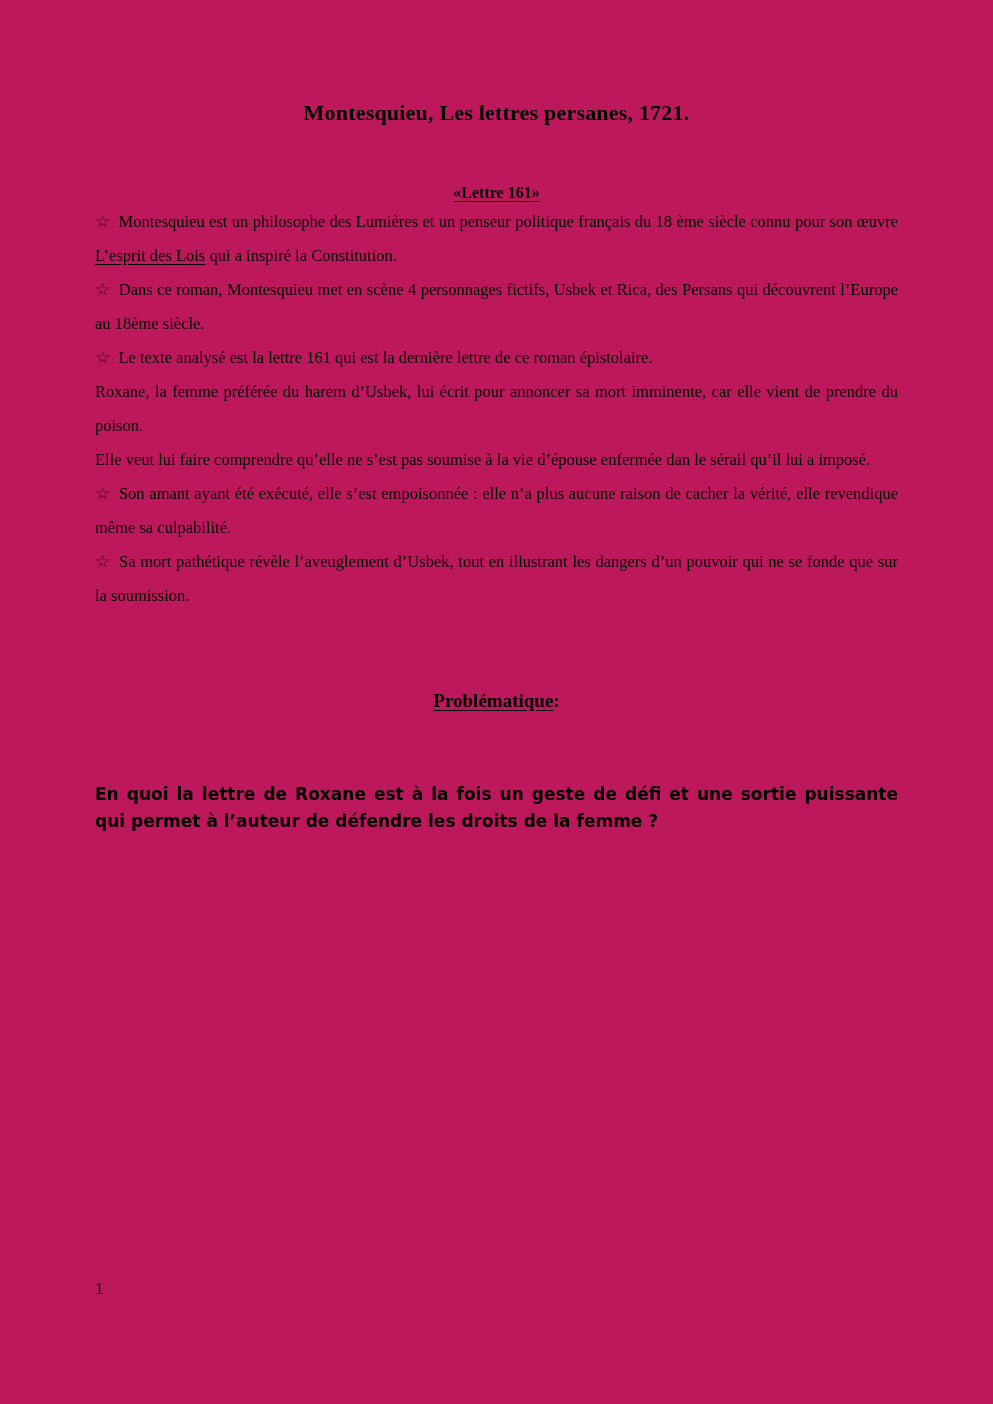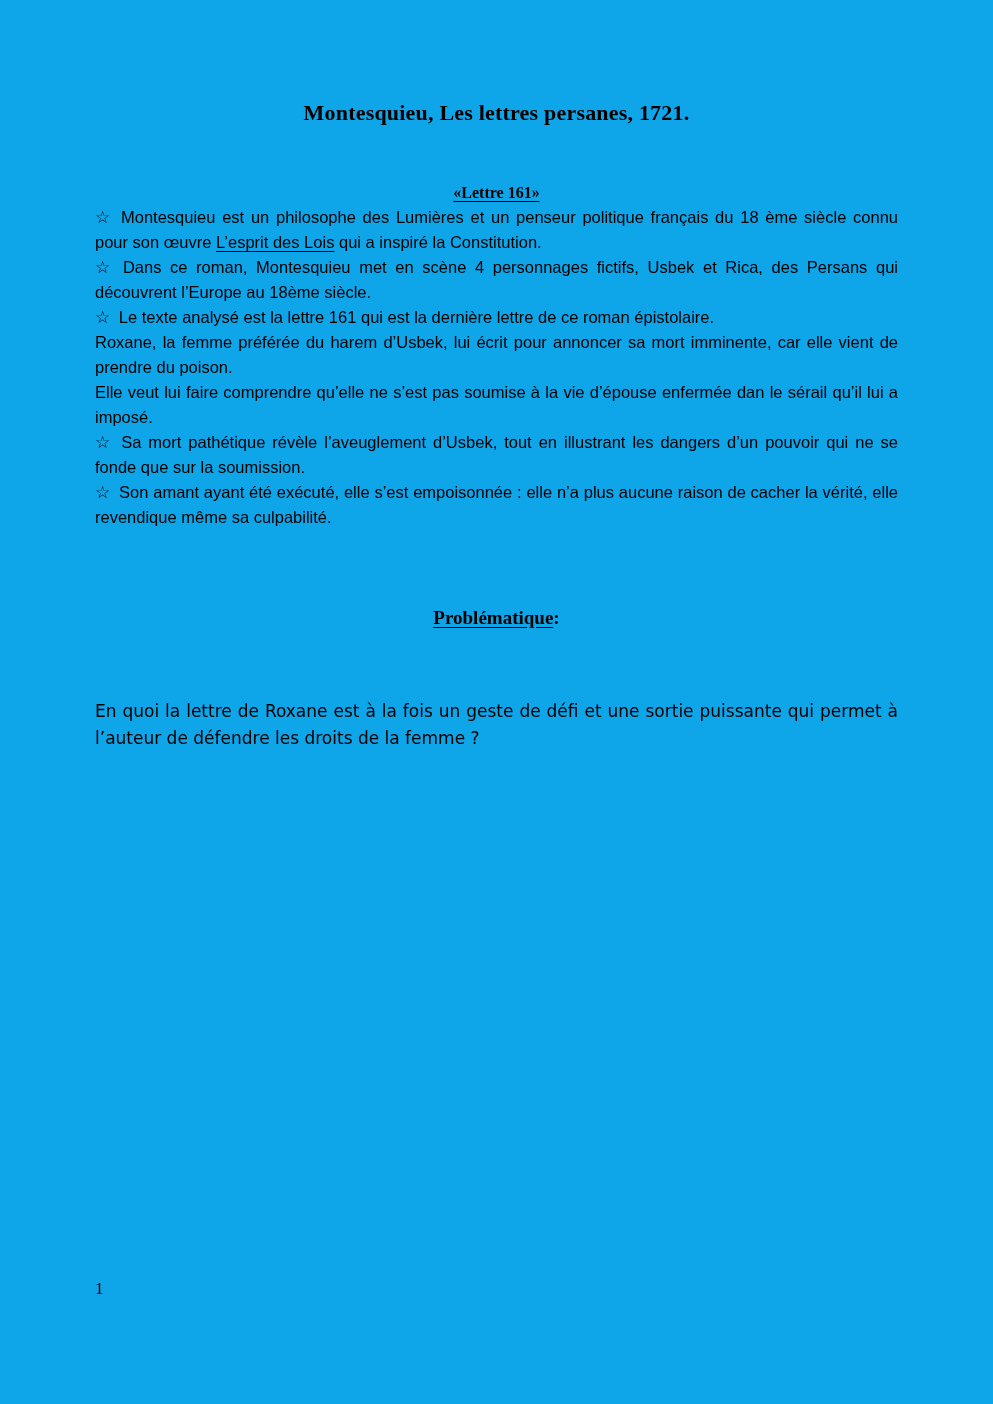--- a/index.html
+++ b/index.html
@@ -5,21 +5,21 @@
   html, body {
     margin: 0;
     padding: 0;
     background: #ffffff;
   }
   .page {
     position: relative;
     width: 993px;
     height: 1404px;
     margin: 0 auto;
-    background: #0ea5e9;
+    background: #be185d;
     color: #000000;
     overflow: hidden;
   }
   .content {
     padding: 100px 95px 0 95px;
   }
   .doc-title {
     margin: 0;
     font-family: "Liberation Serif", serif;
     font-weight: bold;
@@ -32,23 +32,23 @@
     margin: 55px 0 0 0;
     font-family: "Liberation Serif", serif;
     font-weight: bold;
     font-size: 16px;
     line-height: 25px;
     text-align: center;
     text-decoration: underline;
     text-underline-offset: 3px;
   }
   p.body {
-    font-family: Liberation Sans, sans-serif;
+    font-family: Liberation Serif, serif;
     font-size: 16.5px;
-    line-height: 25px;
+    line-height: 34px;
     text-align: justify;
     margin: 0;
   }
   .para-1 { margin-top: 50px; }
   .para-2 { margin-top: 22px; }
   .para-3 { margin-top: 25px; }
   .para-4 { margin-top: 45px; }
   .para-5 { margin-top: 16px; }
   .para-6 { margin-top: 27px; }
   .u {
@@ -66,21 +66,21 @@
     font-size: 19px;
     line-height: 25px;
     font-weight: bold;
     text-align: center;
   }
   p.question {
     margin: 68px 0 0 0;
     font-family: "DejaVu Sans", "Liberation Sans", sans-serif;
     font-size: 17px;
     line-height: 27px;
-    font-weight: normal;
+    font-weight: bold;
     text-align: justify;
   }
   .page-number {
     position: absolute;
     left: 95px;
     top: 1278px;
     font-family: "Liberation Serif", serif;
     font-size: 17px;
     line-height: 22px;
   }
@@ -95,23 +95,23 @@
 
     <h2 class="doc-subtitle">«Lettre 161»</h2>
 
     <p class="body para-1"><span class="star">☆</span><span> Montesquieu est un philosophe des Lumières et un penseur politique français du 18 ème siècle connu pour son œuvre </span><span class="u">L’esprit des Lois</span><span> qui a inspiré la Constitution.</span></p>
 
 
     <p class="body para-3"><span class="star">☆</span><span> Dans ce roman, Montesquieu met en scène 4 personnages fictifs, Usbek et Rica, des Persans qui découvrent l’Europe au 18ème siècle.</span><br></p>
 
     <p class="body para-4"><span class="star">☆</span><span> Le texte analysé est la lettre 161 qui est la dernière lettre de ce roman épistolaire.</span><br><span>Roxane, la femme préférée du harem d’Usbek, lui écrit pour annoncer sa mort imminente, car elle vient de prendre du poison.</span><br><span>Elle veut lui faire comprendre qu’elle ne s’est pas soumise à la vie d’épouse enfermée dan le sérail qu’il lui a imposé.</span></p>
 
+    <p class="body para-5"><span class="star">☆</span><span> Son amant ayant été exécuté, elle s’est empoisonnée : elle n’a plus aucune raison de cacher la vérité, elle revendique même sa culpabilité.</span></p>
+
     <p class="body para-6"><span class="star">☆</span><span> Sa mort pathétique révèle l’aveuglement d’Usbek, tout en illustrant les dangers d’un pouvoir qui ne se fonde que sur la soumission.</span></p>
-
-    <p class="body para-5"><span class="star">☆</span><span> Son amant ayant été exécuté, elle s’est empoisonnée : elle n’a plus aucune raison de cacher la vérité, elle revendique même sa culpabilité.</span></p>
 
     <div class="prob-heading"><span class="u">Problématique</span><span>:</span></div>
 
     <p class="question">En quoi la lettre de Roxane est à la fois un geste de défi et une sortie puissante qui permet à l’auteur de défendre les droits de la femme ?</p>
 
   </div>
 
   <div class="page-number">1</div>
 </div>
 

